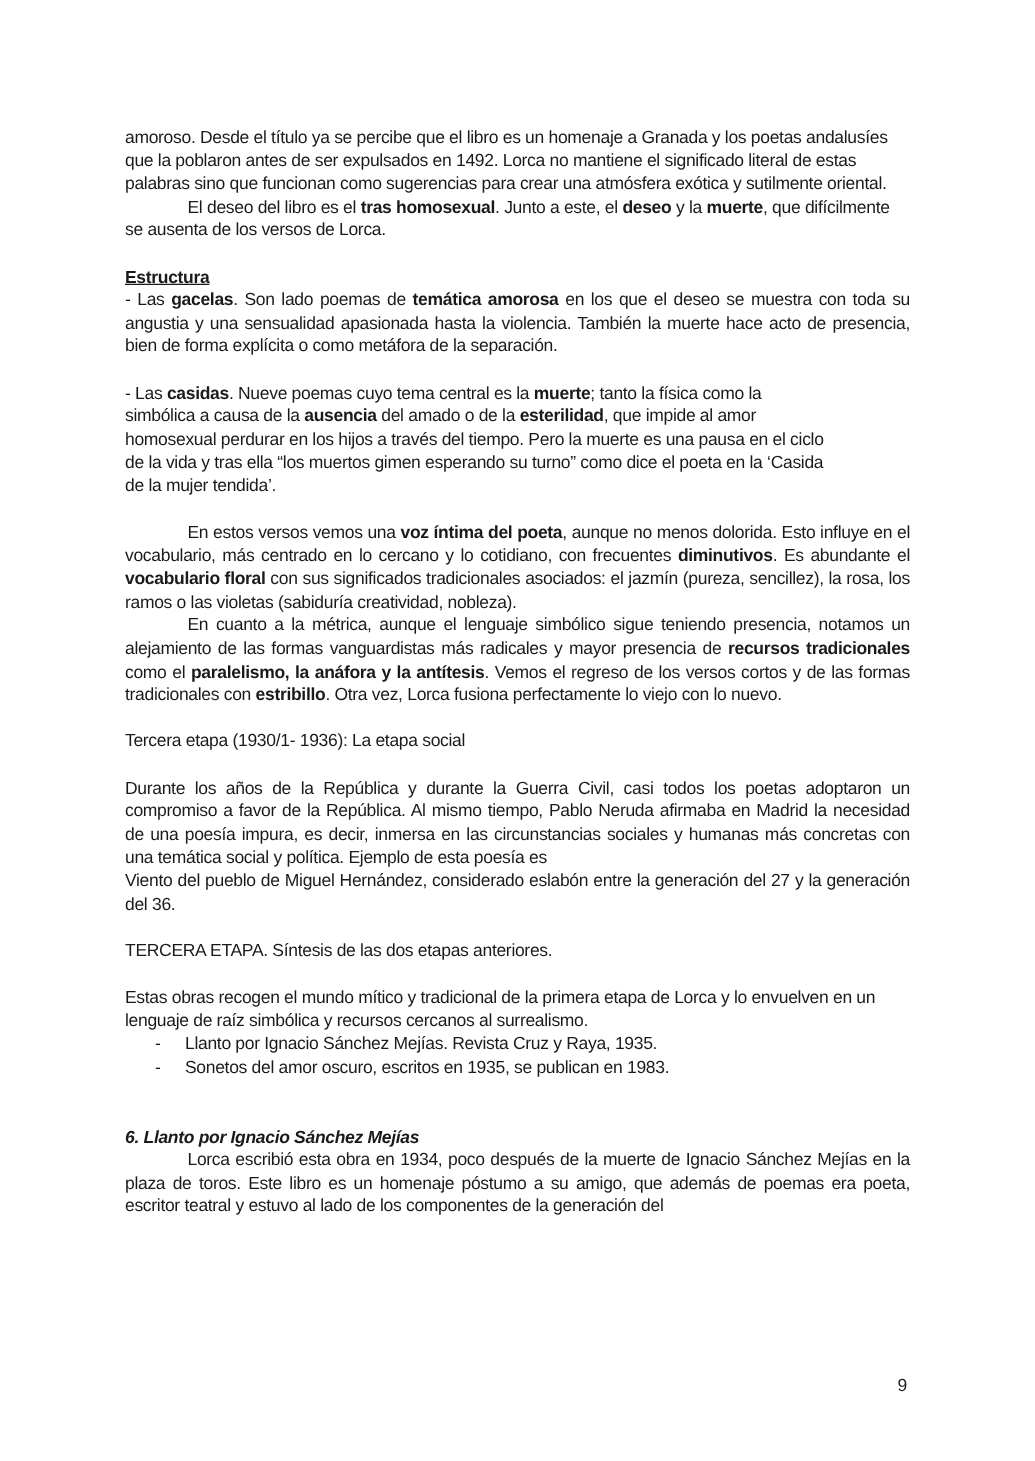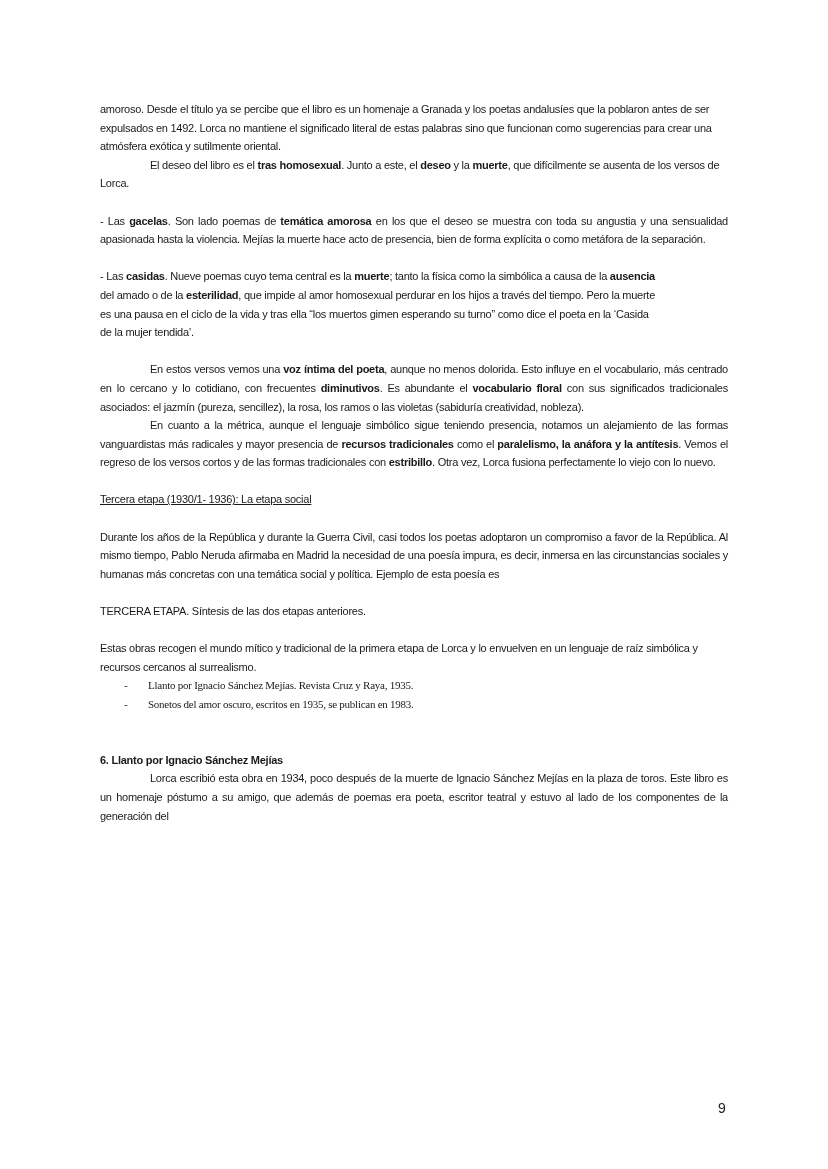--- a/index.html
+++ b/index.html
@@ -1,53 +1,55 @@
 <!DOCTYPE html>
 <html><head>
 <meta charset="utf-8">
 <style>
   html, body { margin:0; padding:0; background:#ffffff; }
   body { width:828px; height:1169px; position:relative; overflow:hidden;
          font-family:"Liberation Sans", sans-serif; color:#1a1a1a; }
   .page { position:absolute; left:100px; top:100px; width:628px;
-          font-size:11px; line-height:18.6px; letter-spacing:-0.25px; }
+          font-size:14px; line-height:18.6px; letter-spacing:-0.25px; }
   p { margin:0; }
   .j { text-align:justify; }
   .ind { text-indent:50px; }
   .gap { height:18.6px; }
   .h-u { text-decoration:underline; font-weight:bold; }
-  .h-u-plain { text-decoration:underline; }
-  .h-it { font-weight:bold; }
+  .h-u-plain { }
+  .h-it { font-weight:bold; font-style:italic; }
   b { font-weight:bold; }
-  ul.dash { list-style:none; margin:0; padding:0 0 0 24px;font-family:Liberation Serif, serif; }
+  ul.dash { list-style:none; margin:0; padding:0 0 0 24px; }
   ul.dash li { position:relative; padding-left:24px; }
   ul.dash li::before { content:"-"; position:absolute; left:0; }
   .pnum { position:absolute; left:718px; top:1100px; font-size:14px; color:#222; }
 </style>
 </head>
 <body>
 
 <div class="page">
 
   <p>amoroso. Desde el título ya se percibe que el libro es un homenaje a Granada y los poetas andalusíes que la poblaron antes de ser expulsados en 1492. Lorca no mantiene el significado literal de estas palabras sino que funcionan como sugerencias para crear una atmósfera exótica y sutilmente oriental.</p>
   <p class="ind"><span>El deseo del libro es el </span><b>tras homosexual</b><span>. Junto a este, el </span><b>deseo</b><span> y la </span><b>muerte</b><span>, que difícilmente se ausenta de los versos de Lorca.</span></p>
 
   <div class="gap"></div>
-  <p class="j"><span>-  Las </span><b>gacelas</b><span>. Son lado poemas de </span><b>temática amorosa</b><span> en los que el deseo se muestra con toda su angustia y una sensualidad apasionada hasta la violencia. Mejías la muerte hace acto de presencia, bien de forma explícita o como metáfora de la separación.</span></p>
+  <p class="h-u">Estructura</p>
+  <p class="j"><span>-  Las </span><b>gacelas</b><span>. Son lado poemas de </span><b>temática amorosa</b><span> en los que el deseo se muestra con toda su angustia y una sensualidad apasionada hasta la violencia. También la muerte hace acto de presencia, bien de forma explícita o como metáfora de la separación.</span></p>
   <div class="gap"></div>
   <p style="width:560px"><span>-  Las </span><b>casidas</b><span>. Nueve poemas cuyo tema central es la </span><b>muerte</b><span>; tanto la física como la simbólica a causa de la </span><b>ausencia</b><span> del amado o de la </span><b>esterilidad</b><span>, que impide al amor homosexual perdurar en los hijos a través del tiempo. Pero la muerte es una pausa en el ciclo de la vida y tras ella “los muertos gimen esperando su turno” como dice el poeta en la ‘Casida de la mujer tendida’.</span></p>
 
   <div class="gap"></div>
   <p class="j ind"><span>En estos versos vemos una </span><b>voz íntima del poeta</b><span>, aunque no menos dolorida. Esto influye en el vocabulario, más centrado en lo cercano y lo cotidiano, con frecuentes </span><b>diminutivos</b><span>. Es abundante el </span><b>vocabulario floral</b><span> con sus significados tradicionales asociados: el jazmín (pureza, sencillez), la rosa, los ramos o las violetas (sabiduría creatividad, nobleza).</span></p>
   <p class="j ind"><span>En cuanto a la métrica, aunque el lenguaje simbólico sigue teniendo presencia, notamos un alejamiento de las formas vanguardistas más radicales y mayor presencia de </span><b>recursos tradicionales</b><span> como el </span><b>paralelismo, la anáfora y la antítesis</b><span>. Vemos el regreso de los versos cortos y de las formas tradicionales con </span><b>estribillo</b><span>. Otra vez, Lorca fusiona perfectamente lo viejo con lo nuevo.</span></p>
 
   <div class="gap"></div>
   <p class="h-u-plain">Tercera etapa (1930/1- 1936): La etapa social</p>
   <div class="gap"></div>
   <p class="j">Durante los años de la República y durante la Guerra Civil, casi todos los poetas adoptaron un compromiso a favor de la República. Al mismo tiempo, Pablo Neruda afirmaba en Madrid la necesidad de una poesía impura, es decir, inmersa en las circunstancias sociales y humanas más concretas con una temática social y política. Ejemplo de esta poesía es</p>
+  <p class="j">Viento del pueblo de Miguel Hernández, considerado eslabón entre la generación del 27 y la generación del 36.</p>
 
   <div class="gap"></div>
   <p>TERCERA ETAPA. Síntesis de las dos etapas anteriores.</p>
   <div class="gap"></div>
   <p>Estas obras recogen el mundo mítico y tradicional de la primera etapa de Lorca y lo envuelven en un lenguaje de raíz simbólica y recursos cercanos al surrealismo.</p>
   <ul class="dash">
     <li>Llanto por Ignacio Sánchez Mejías. Revista Cruz y Raya, 1935.</li>
     <li>Sonetos del amor oscuro, escritos en 1935, se publican en 1983.</li>
   </ul>
 

